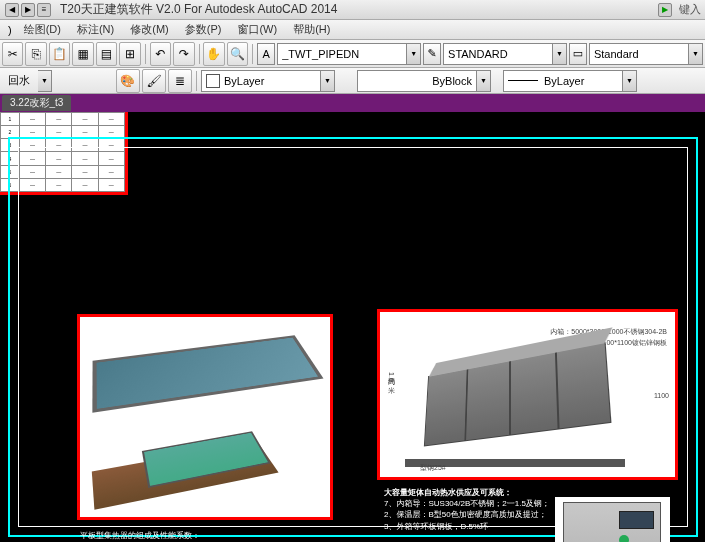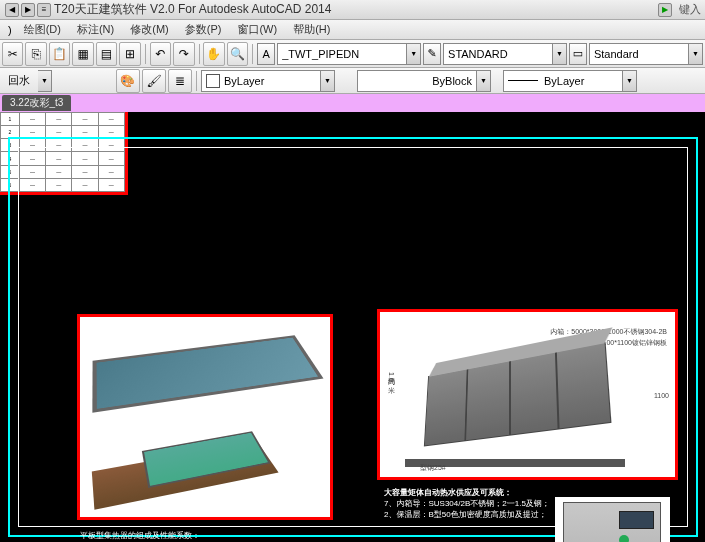--- a/index.html
+++ b/index.html
@@ -1,32 +1,32 @@
 <!DOCTYPE html>
 <html><head>
 <meta charset="utf-8">
 <style>
 *{margin:0;padding:0;box-sizing:border-box}
 body{font-family:"Microsoft YaHei",SimSun,sans-serif;font-size:11px;background:#e8e8e8;width:705px;height:542px;overflow:hidden}
 .title-bar{height:20px;background:linear-gradient(#f0f0f0,#d8d8d8);display:flex;align-items:center;padding:0 4px;border-bottom:1px solid #aaa}
 .title-bar .nav-btn{width:14px;height:14px;background:#d0d0d0;border:1px solid #888;margin:0 1px;border-radius:2px;display:flex;align-items:center;justify-content:center;font-size:8px}
-.title-text{margin-left:2px;font-size:12px;color:#333}
+.title-text{margin-left:8px;font-size:12px;color:#333}
 .title-bar .right{margin-left:auto;display:flex;gap:2px;align-items:center}
 .menu-bar{height:20px;background:linear-gradient(#f5f5f5,#e0e0e0);display:flex;align-items:center;padding:0 4px;border-bottom:1px solid #aaa}
 .menu-item{padding:2px 8px;font-size:11px;color:#333;cursor:pointer}
 .toolbar{height:28px;background:linear-gradient(#f8f8f8,#e5e5e5);display:flex;align-items:center;padding:0 2px;border-bottom:1px solid #aaa;gap:2px}
 .tb-btn{width:24px;height:24px;background:linear-gradient(#fff,#e0e0e0);border:1px solid #aaa;border-radius:2px;display:flex;align-items:center;justify-content:center;font-size:12px}
 .tb-sep{width:1px;height:20px;background:#aaa;margin:0 2px}
 .tb-field{height:22px;background:#fff;border:1px solid #888;padding:0 4px;display:flex;align-items:center;font-size:11px}
 .tb-dropdown{width:14px;height:22px;background:linear-gradient(#f0f0f0,#d0d0d0);border:1px solid #888;border-left:none;display:flex;align-items:center;justify-content:center;font-size:7px}
 .tb-pill{display:flex;align-items:center}
 .tb-brush{width:20px;height:22px;background:linear-gradient(#fff,#e0e0e0);border:1px solid #888;display:flex;align-items:center;justify-content:center}
 .props-bar{height:26px;background:linear-gradient(#f8f8f8,#e5e5e5);display:flex;align-items:center;padding:0 2px;border-bottom:1px solid #aaa;gap:2px}
 .color-sw{width:14px;height:14px;border:1px solid #555;display:inline-block;margin-right:4px}
-.tab-bar{height:18px;background:#f0abfc;display:flex;align-items:center;padding-left:2px}
+.tab-bar{height:18px;background:#701a75;display:flex;align-items:center;padding-left:2px}
 .tab{height:16px;background:#555;color:#eee;padding:0 8px;font-size:10px;display:flex;align-items:center;border-radius:2px 2px 0 0;margin-right:2px}
 .canvas{position:relative;width:705px;height:430px;background:#000;overflow:hidden}
 .border-outer{position:absolute;left:8px;top:25px;width:690px;height:400px;border:2px solid #0ff}
 .border-inner{position:absolute;left:18px;top:35px;width:670px;height:380px;border:1px solid #fff}
 .panel{position:absolute;background:#fff}
 .panel.redbox{outline:3px solid #f00}
 .panel1{left:80px;top:205px;width:250px;height:200px}
 .panel2{left:380px;top:200px;width:295px;height:165px}
 .panel3{left:555px;top:385px;width:115px;height:130px}
 .panel4{left:425px;top:435px;width:125px;height:80px;outline:3px solid #f00;background:#fff}
@@ -161,20 +161,21 @@
         <div class="tank-lines"></div>
       </div>
     <div class="base"></div>
     <div class="dim-text" style="left:40px;bottom:4px">型钢25#</div>
   </div>
 
   <div class="caption" style="left:384px;top:375px;width:170px">
     <div style="font-weight:bold">大容量矩体自动热水供应及可系统：</div>
     <div>7、内箱导：SUS304/2B不锈钢；2一1.5及钢；</div>
     <div>2、保温层：B型50色加密硬度高质加及提过；</div>
+    <div>3、外箱等环板钢板，D.5%环</div>
   </div>
 
   <div class="panel panel3">
     <div class="cabinet">
       <div class="cab-screen"></div>
       <div class="cab-btns">
         <div class="cab-btn"></div>
       </div>
     </div>
 

